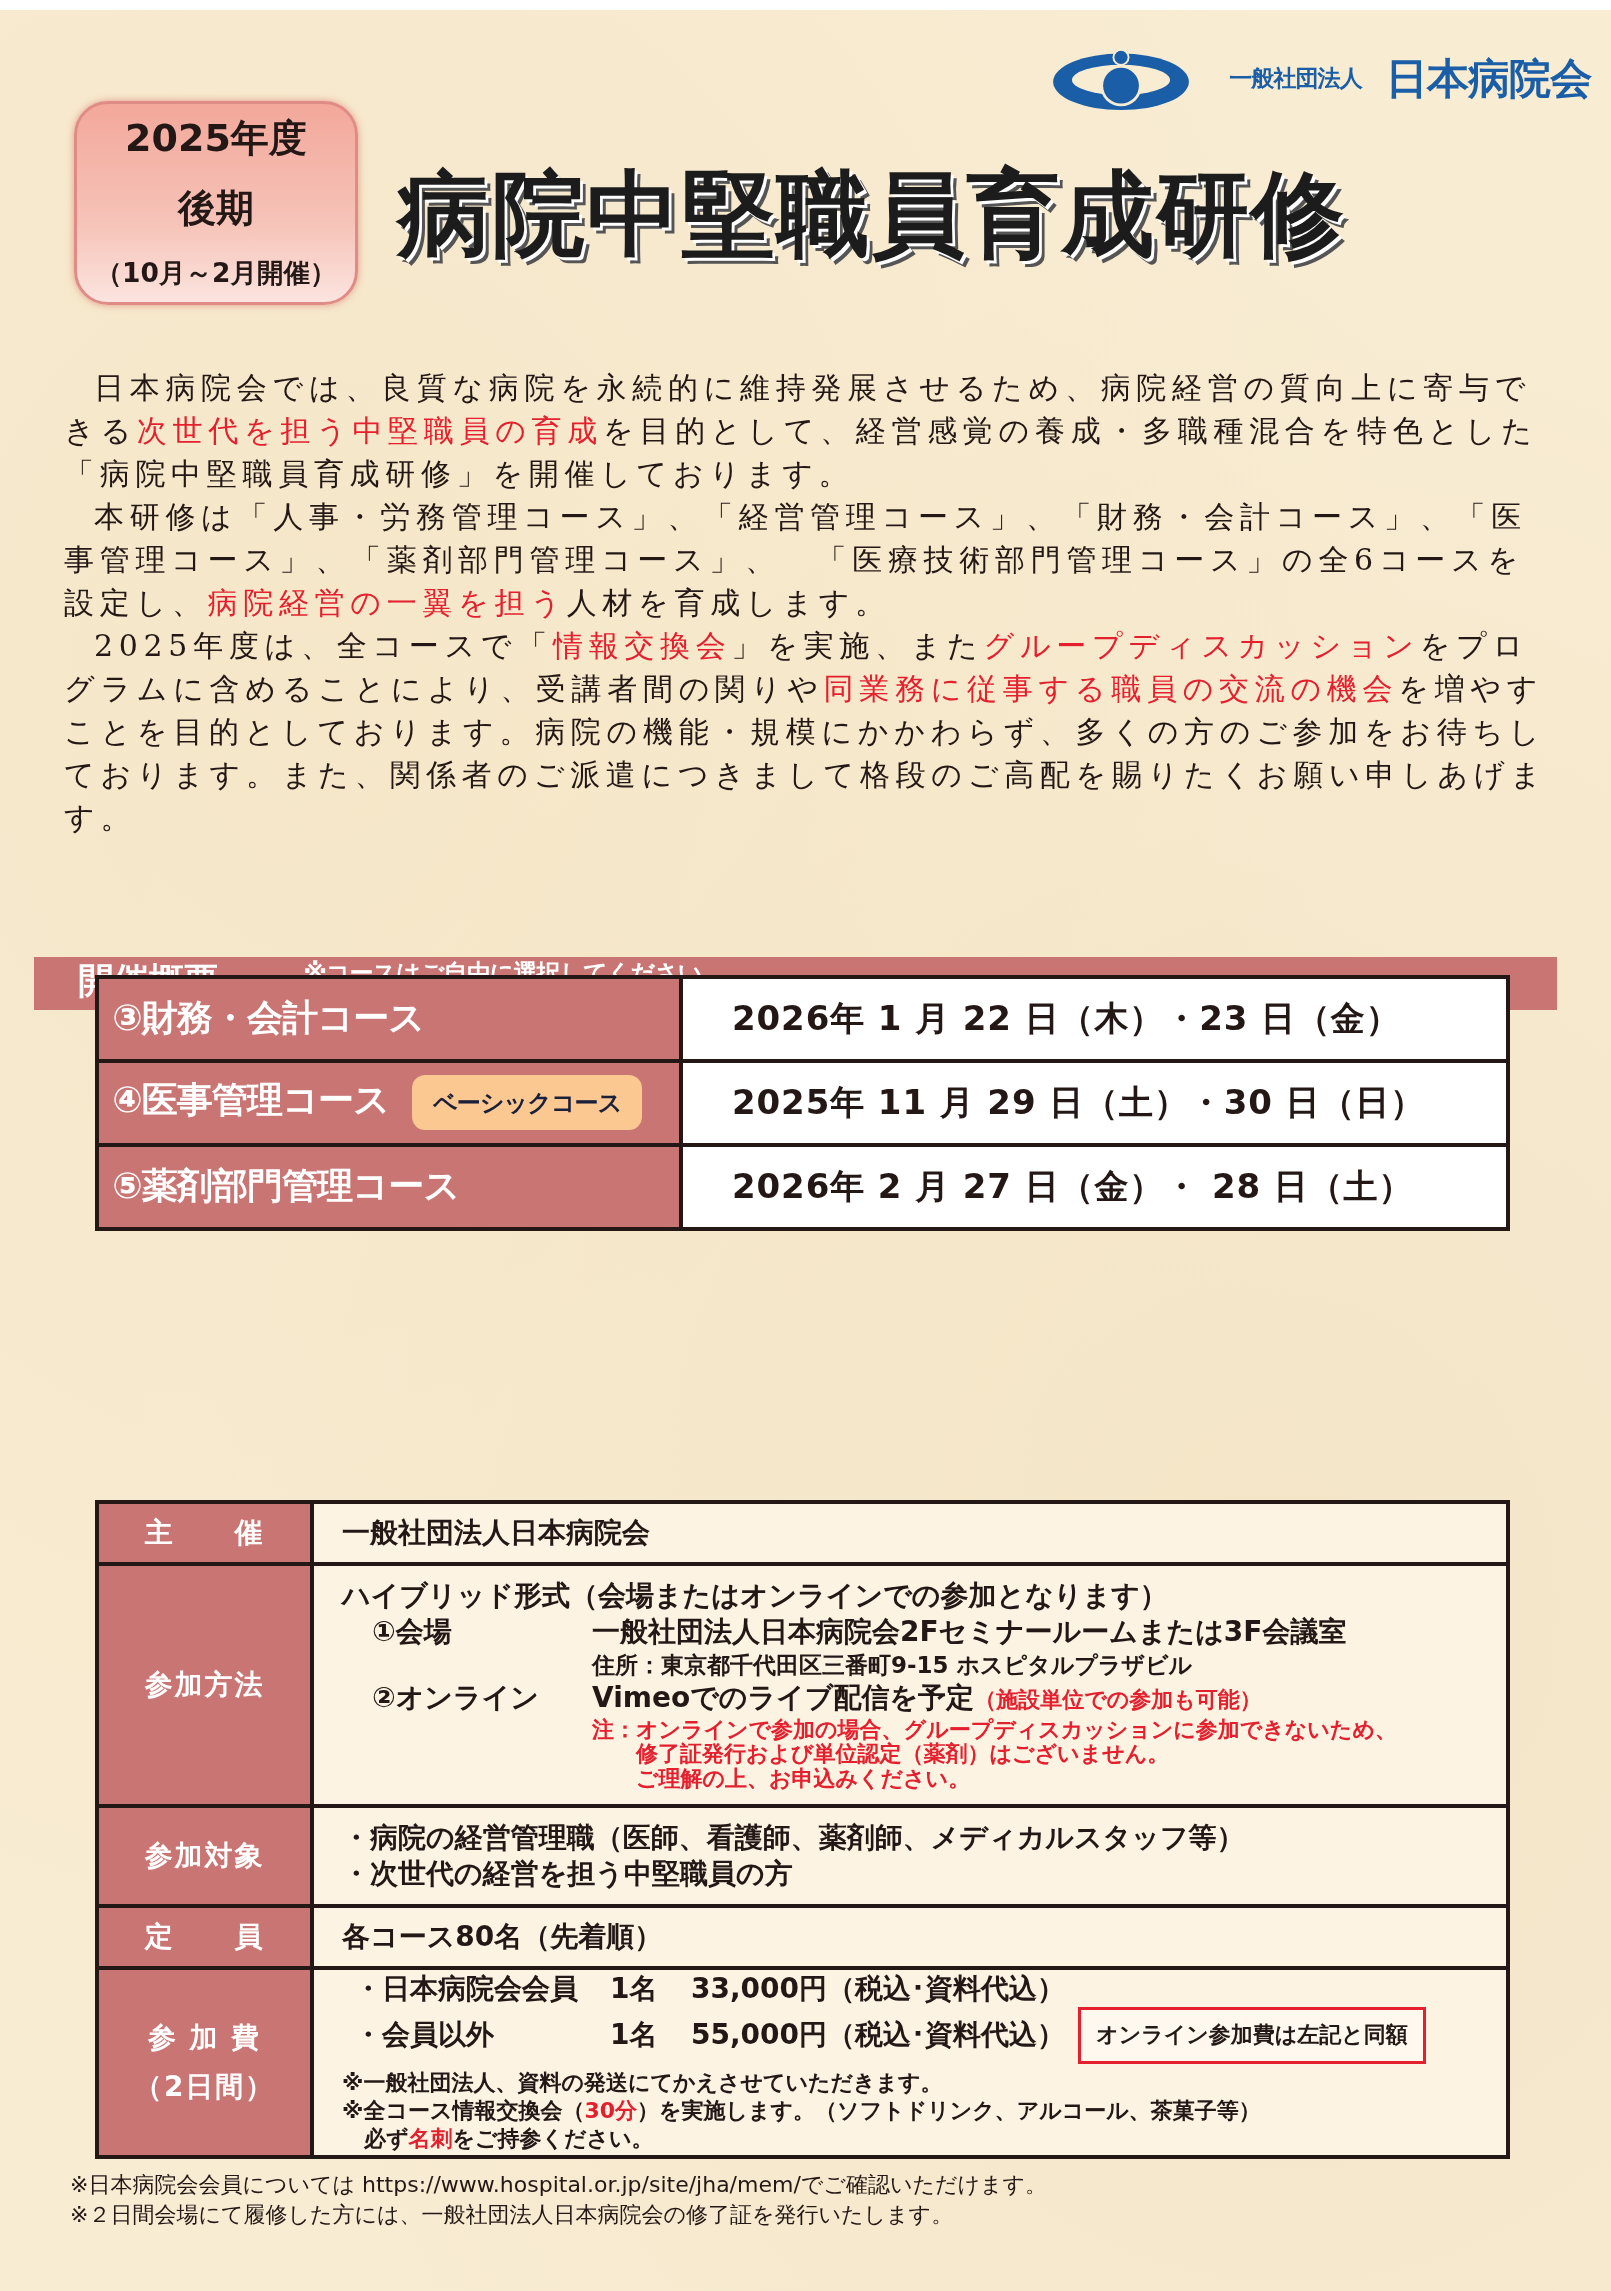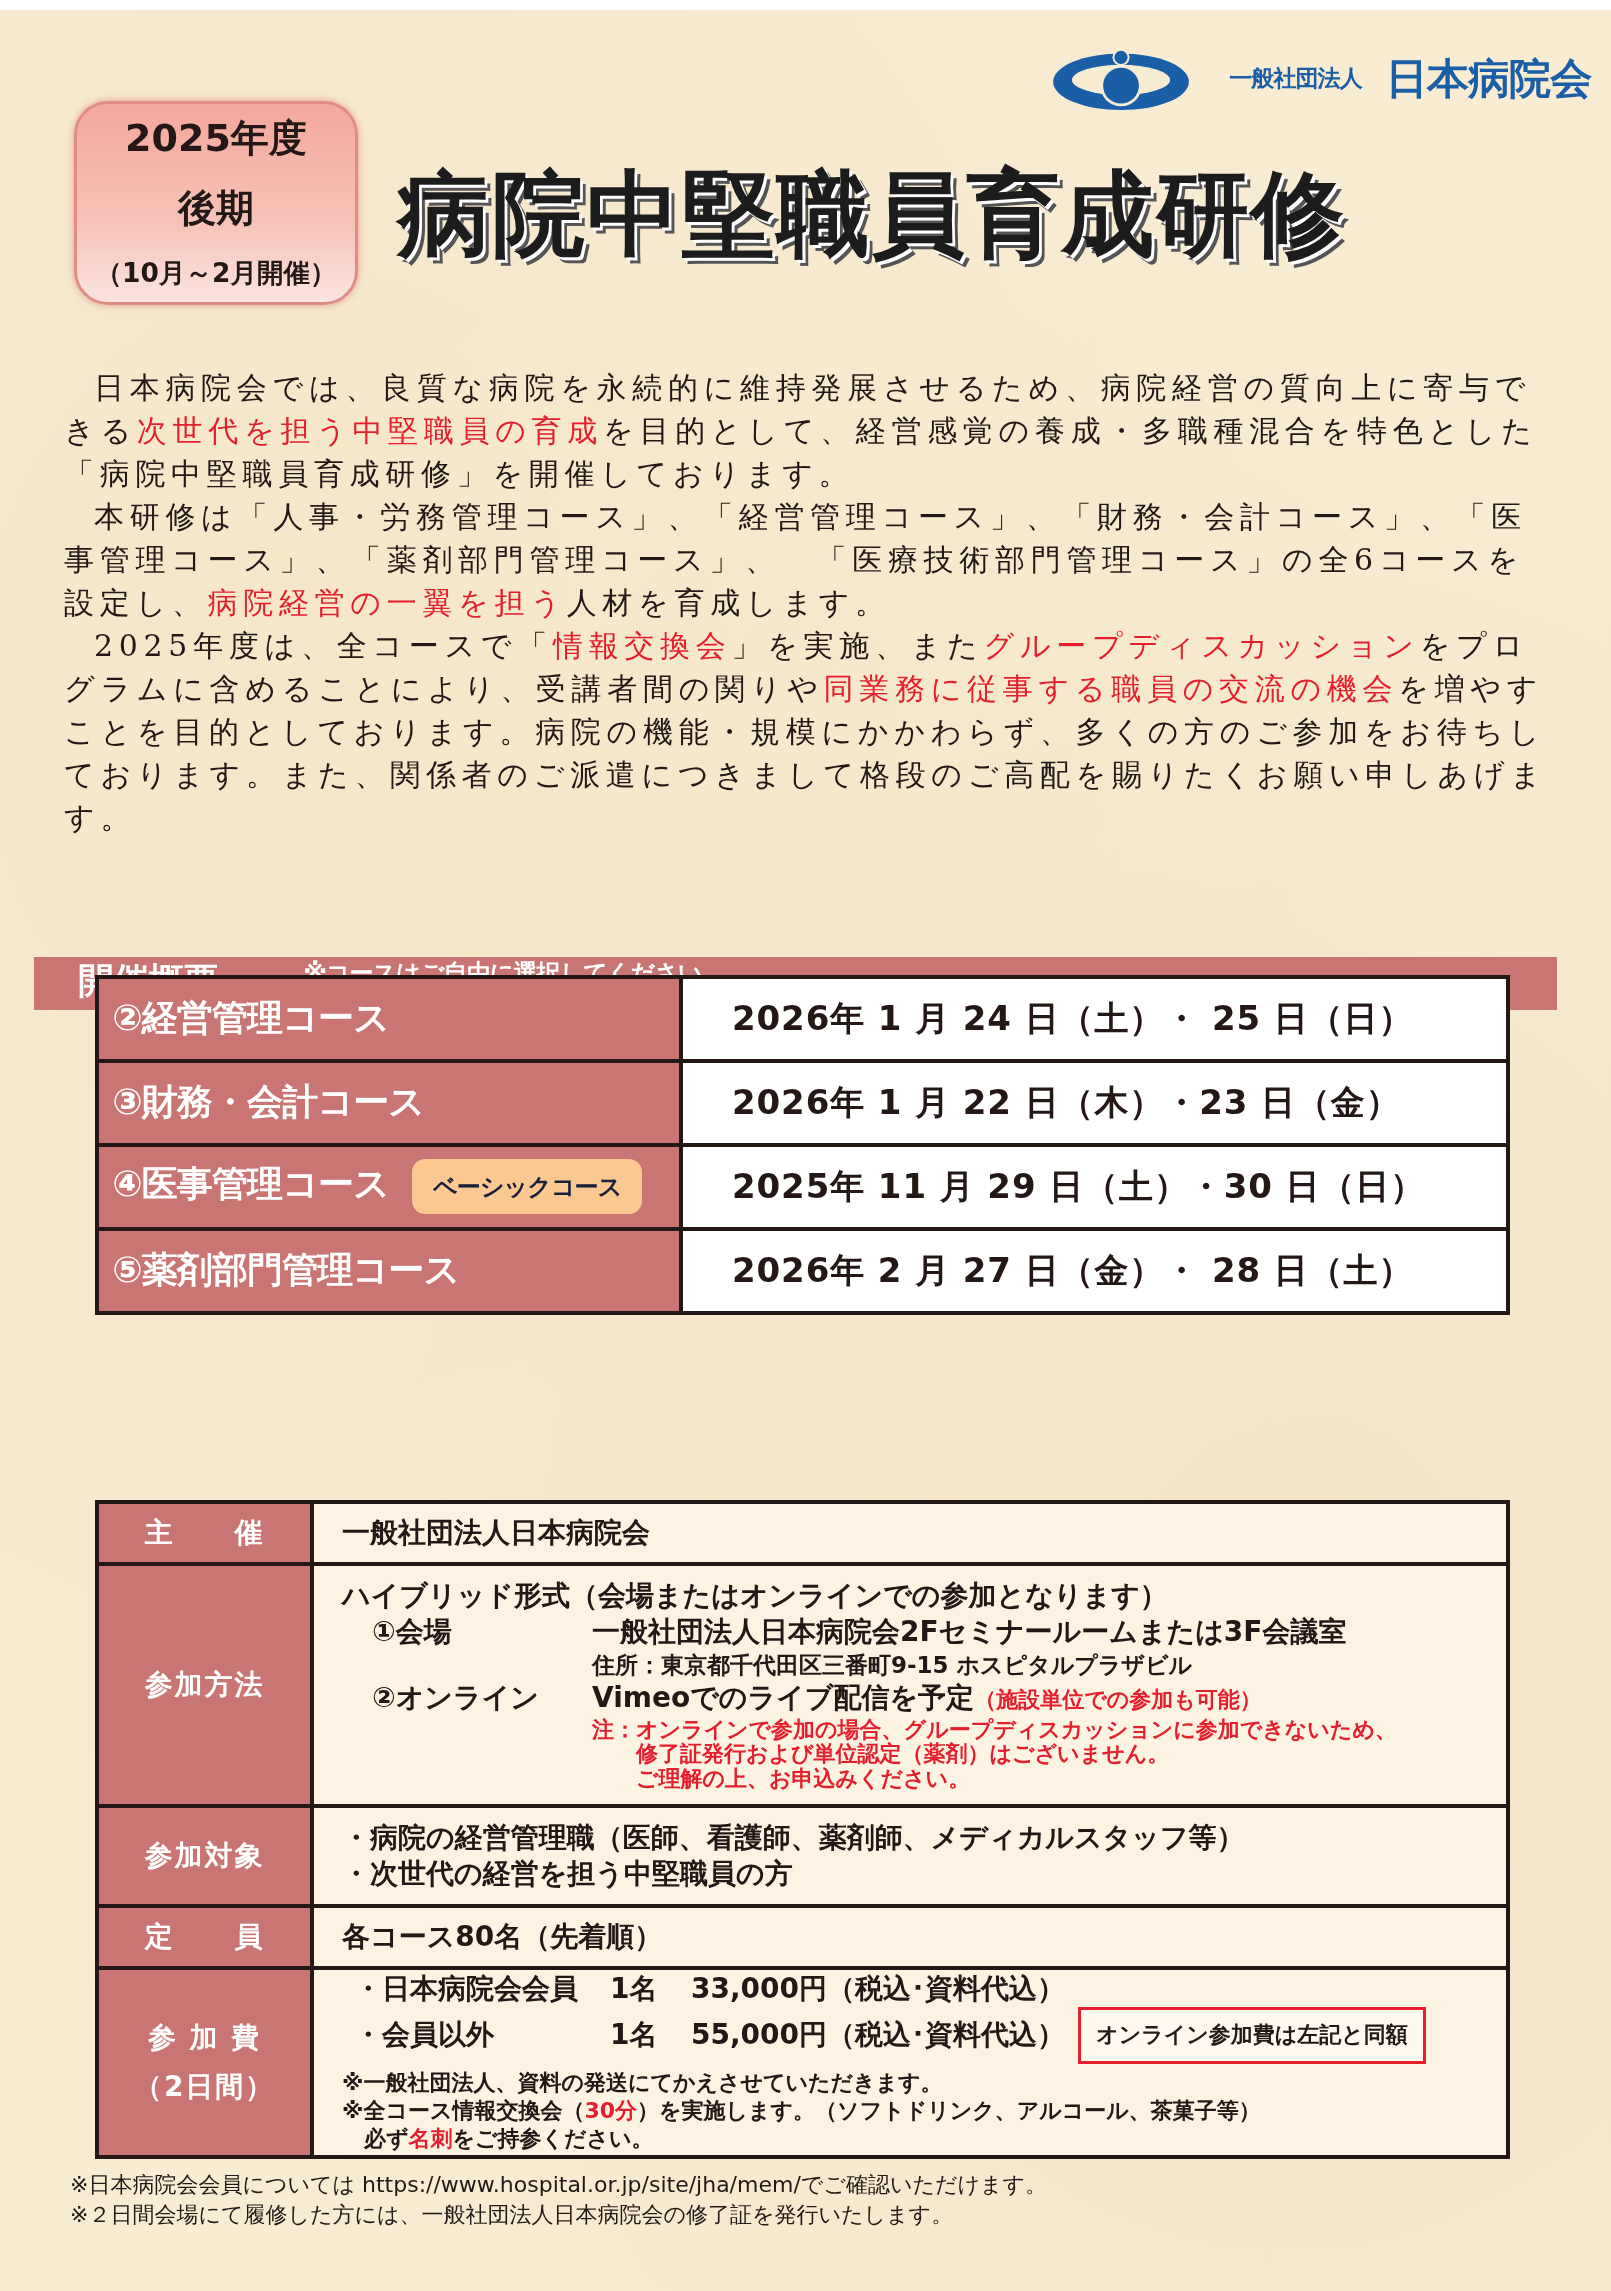--- a/index.html
+++ b/index.html
@@ -129,24 +129,20 @@
 
 
   <div class="sec-bar">
     <span class="sec-title">開催概要</span>
     <span class="sec-note">※コースはご自由に選択してください</span>
   </div>
 
   <table class="courses">
     <tbody>
     <tr>
-      <td class="cname">②経営管理コース</td>
-      <td class="cdate">2026年 1 月 24 日（土）・ 25 日（日）</td>
-    </tr>
-    <tr>
       <td class="cname">③財務・会計コース</td>
       <td class="cdate">2026年  1 月 22 日（木）・23 日（金）</td>
     </tr>
     <tr>
       <td class="cname"><span>④医事管理コース</span><span class="pill">ベーシックコース</span></td>
       <td class="cdate">2025年 11 月 29 日（土）・30 日（日）</td>
     </tr>
     <tr>
       <td class="cname">⑤薬剤部門管理コース</td>
       <td class="cdate">2026年  2 月 27 日（金）・ 28 日（土）</td>

